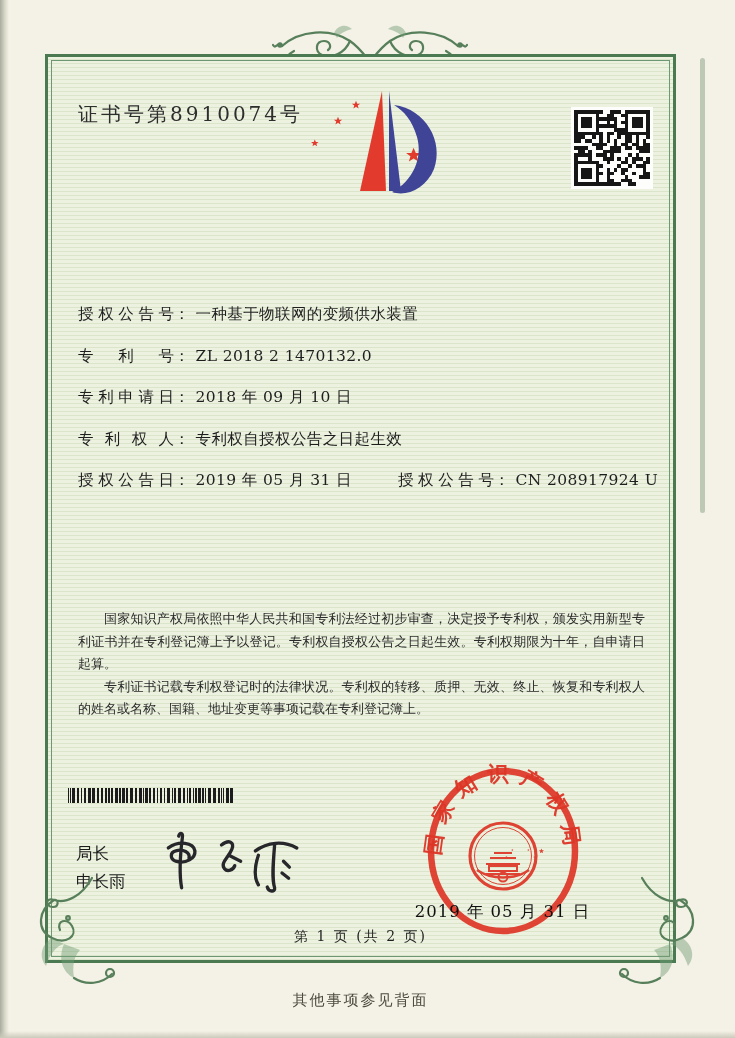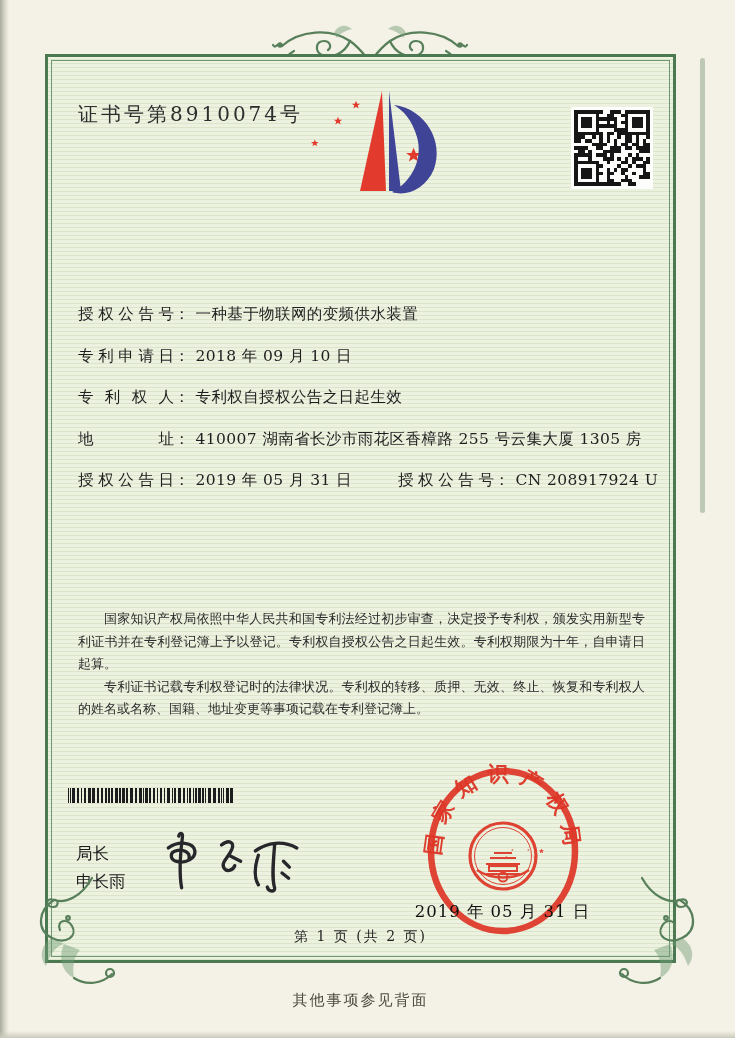--- a/index.html
+++ b/index.html
@@ -270,27 +270,27 @@
         <rect x="2" y="16" width="3" height="3" fill="#161616"></rect>
       </svg>
   </div>
 
 
   <div class="fields">
     <div class="frow">
       <span class="flabel">授权公告号</span><span class="fcolon">：</span><span class="fvalue">一种基于物联网的变频供水装置</span>
     </div>
     <div class="frow">
+      <span class="flabel">专利号</span><span class="fcolon">：</span><span class="fvalue">ZL 2018 2 1470132.0</span>
+    </div>
+    <div class="frow">
       <span class="flabel">专利申请日</span><span class="fcolon">：</span><span class="fvalue">2018 年 09 月 10 日</span>
     </div>
     <div class="frow">
       <span class="flabel">专利权人</span><span class="fcolon">：</span><span class="fvalue">专利权自授权公告之日起生效</span>
-    </div>
-    <div class="frow">
-      <span class="flabel">地址</span><span class="fcolon">：</span><span class="fvalue">410007 湖南省长沙市雨花区香樟路 255 号云集大厦 1305 房</span>
     </div>
     <div class="frow">
       <span class="flabel">授权公告日</span><span class="fcolon">：</span><span class="fvalue">2019 年 05 月 31 日</span><span class="flabel pair2">授权公告号</span><span class="fcolon">：</span><span class="fvalue">CN 208917924 U</span>
     </div>
   </div>
 
   <div class="paras">
     <p>国家知识产权局依照中华人民共和国专利法经过初步审查，决定授予专利权，颁发实用新型专利证书并在专利登记簿上予以登记。专利权自授权公告之日起生效。专利权期限为十年，自申请日起算。</p>
     <p>专利证书记载专利权登记时的法律状况。专利权的转移、质押、无效、终止、恢复和专利权人的姓名或名称、国籍、地址变更等事项记载在专利登记簿上。</p>
   </div>

